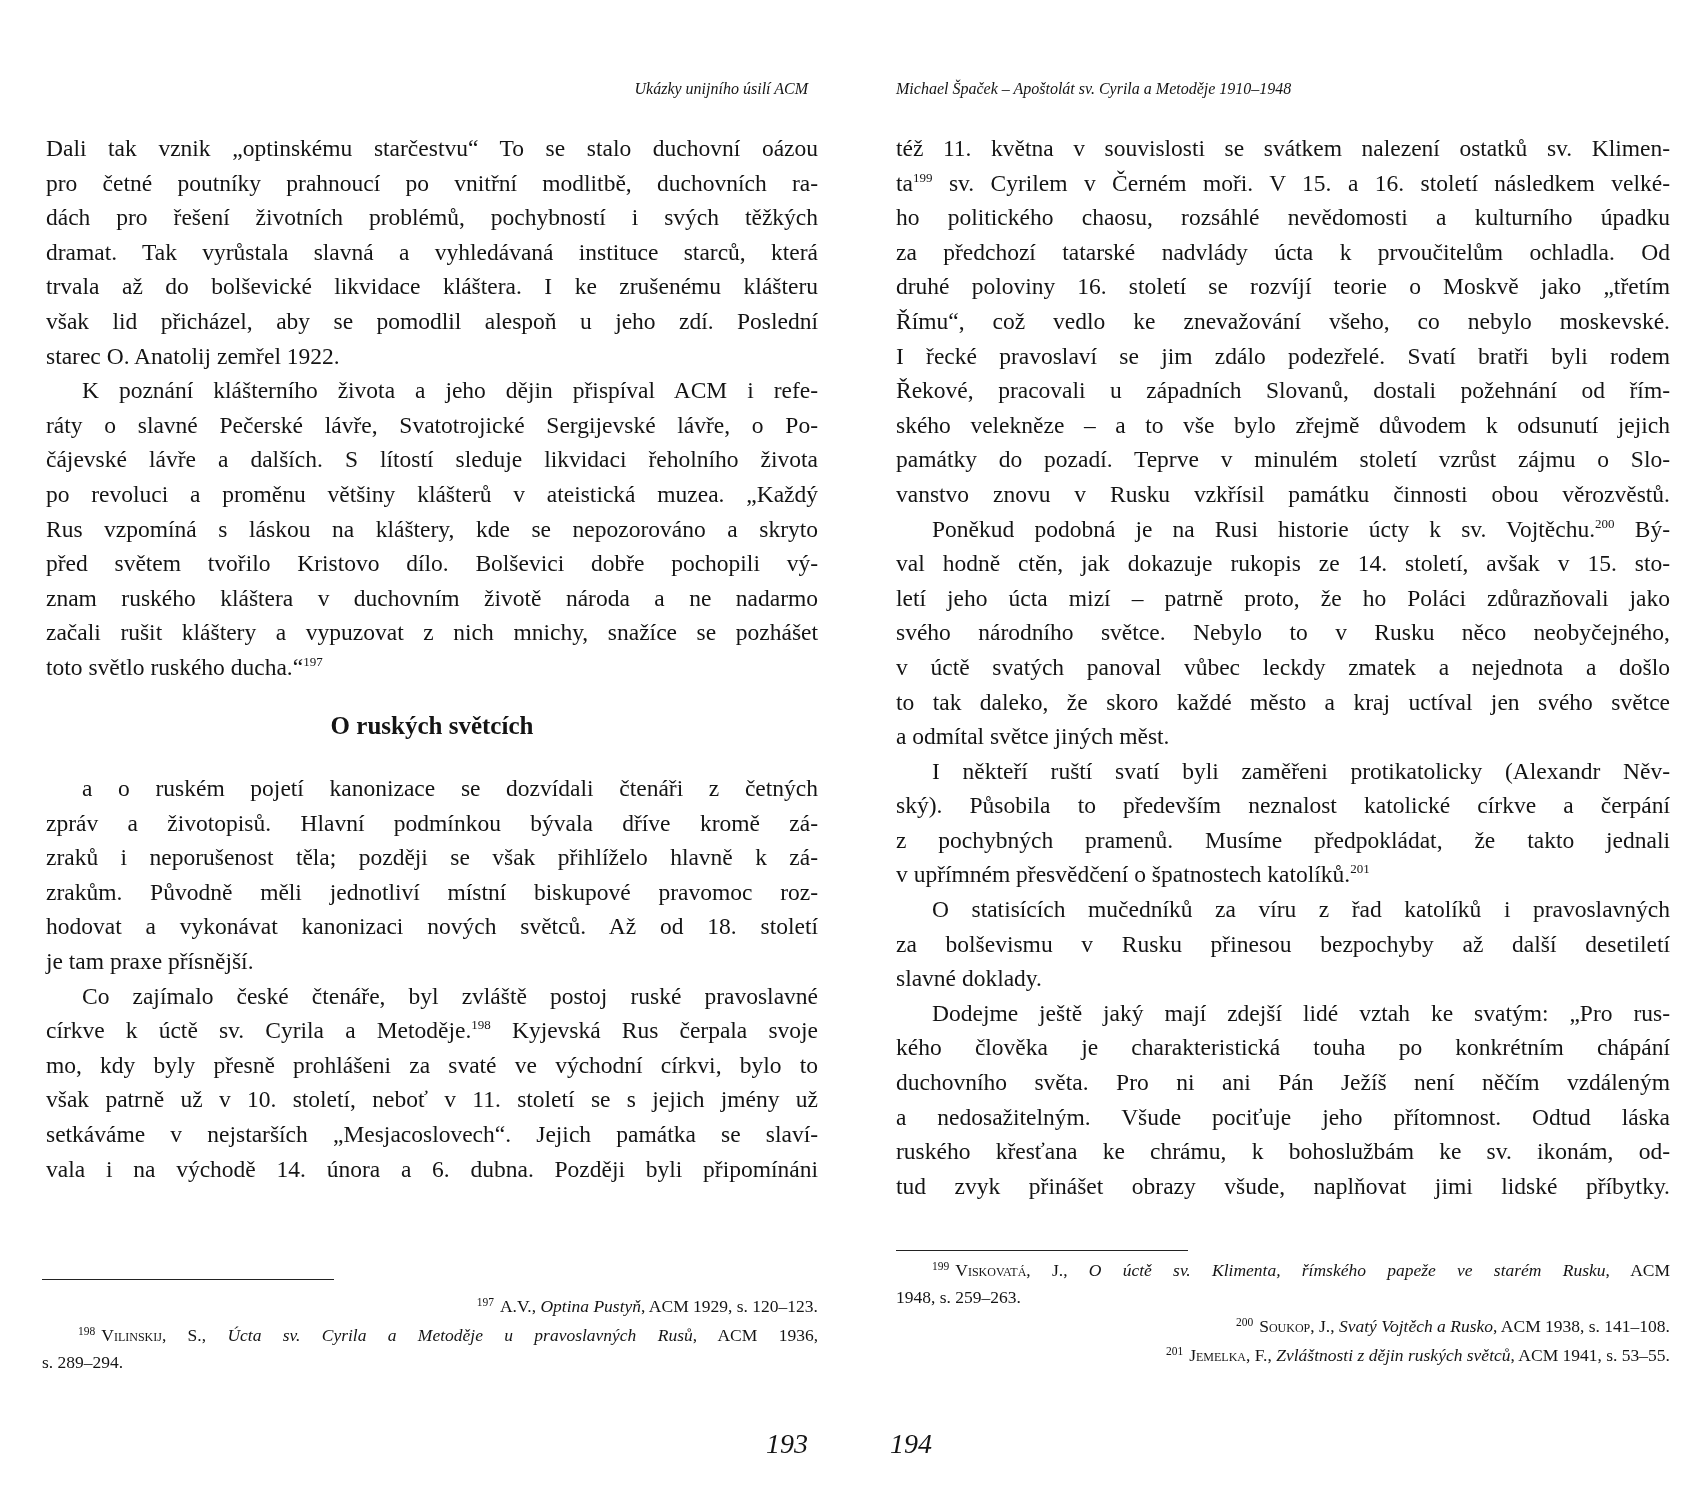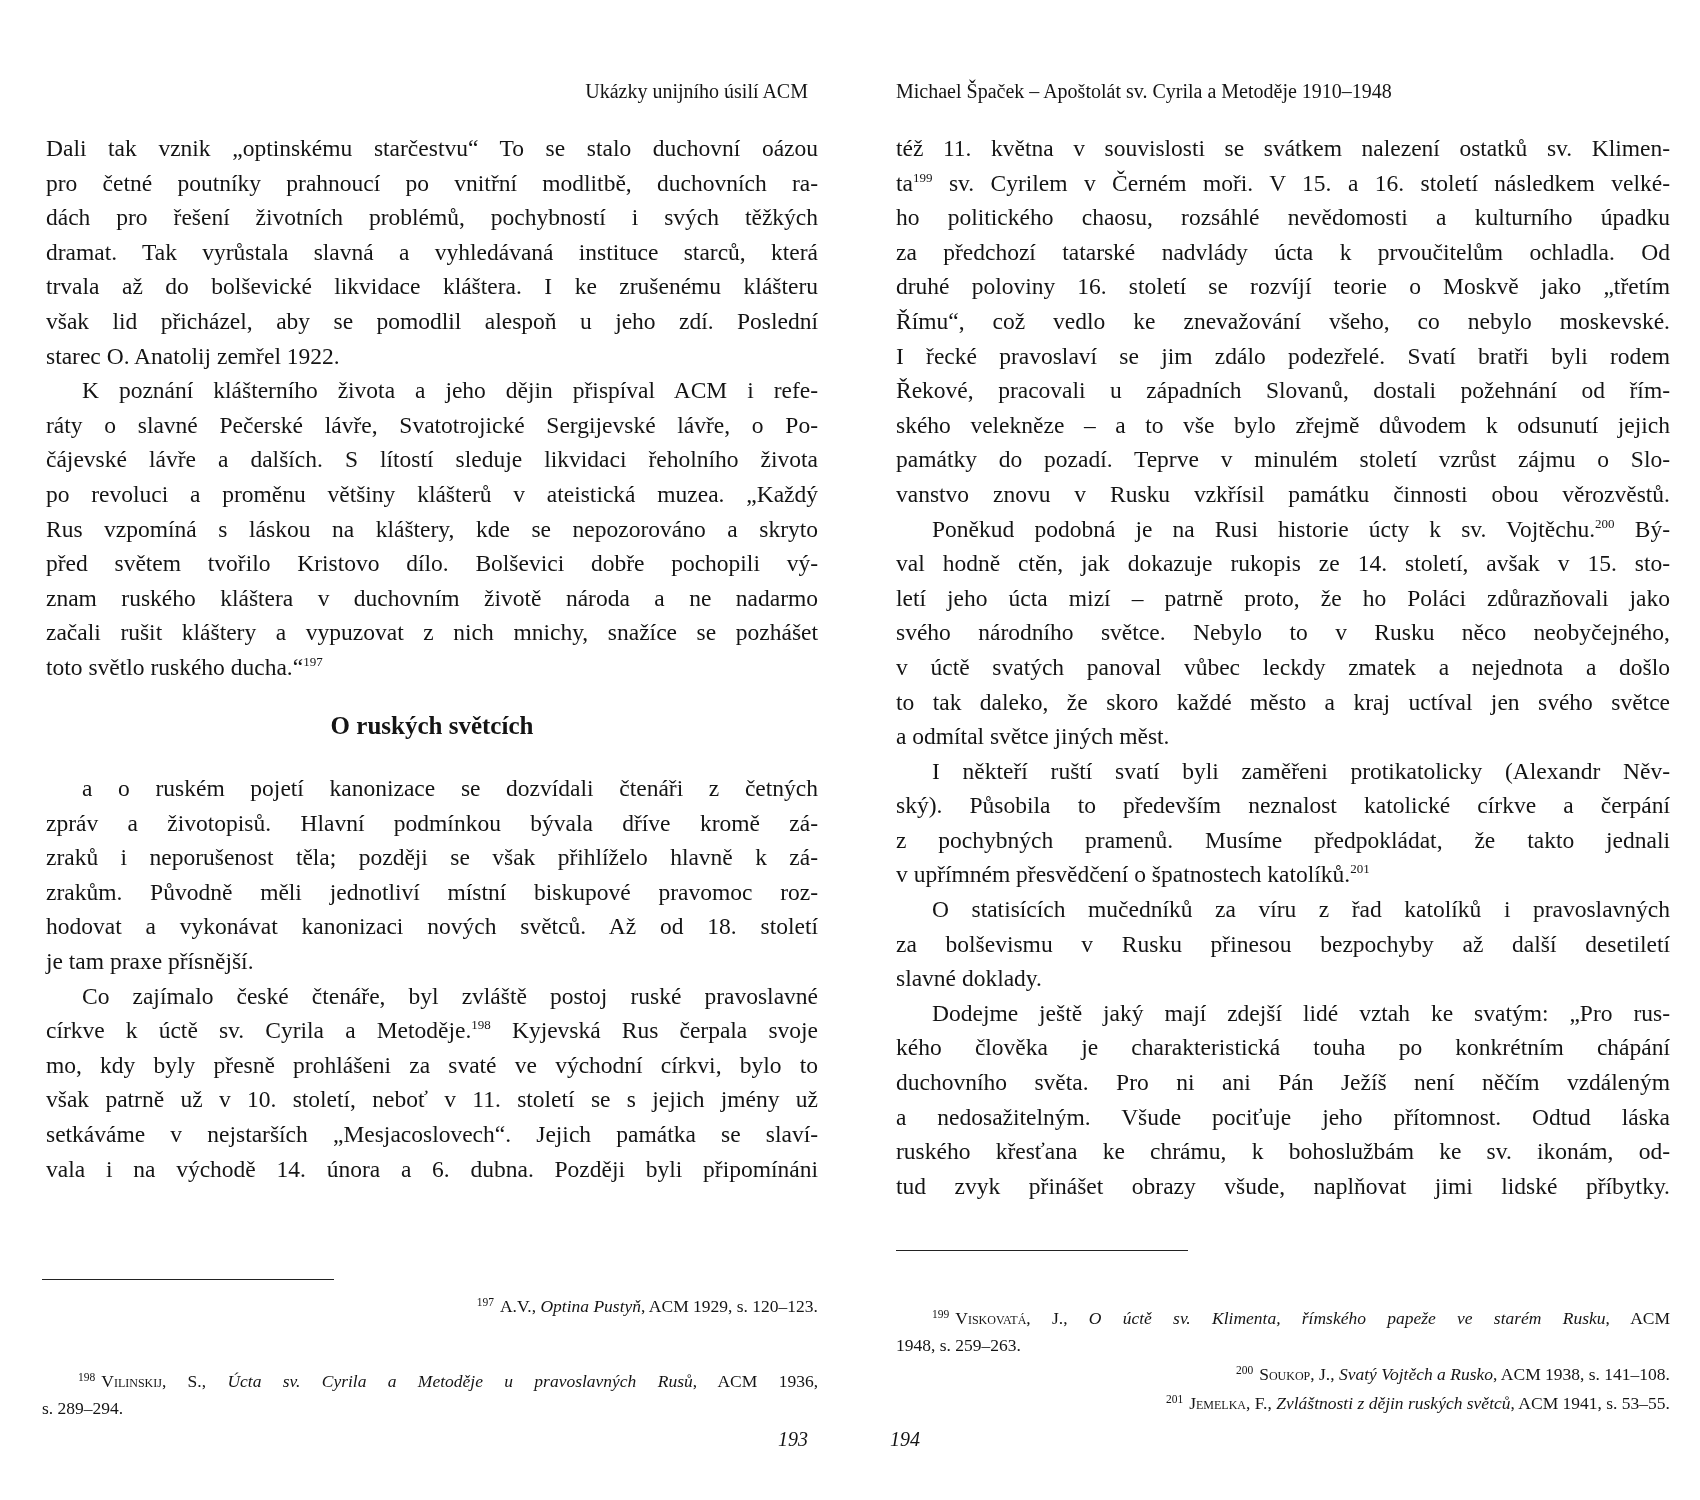--- a/index.html
+++ b/index.html
@@ -1,45 +1,45 @@
 <!DOCTYPE html>
 <html><head>
 <meta charset="utf-8">
 <style>
   html, body { margin: 0; padding: 0; background: #ffffff; }
   body { width: 1700px; height: 1500px; position: relative; overflow: hidden;
          font-family: "Liberation Serif", "DejaVu Serif", serif; color: #141414; }
   .page { position: absolute; top: 0; height: 1500px; }
   .page-left { left: 0; width: 850px; }
   .page-right { left: 850px; width: 850px; }
-  .running-head { position: absolute; font-size: 20px; top: 80px; white-space: nowrap; }
+  .running-head { position: absolute; font-style: italic; font-size: 16px; top: 80px; white-space: nowrap; }
   .page-left .running-head { right: 42px; }
   .page-right .running-head { left: 46px; }
   .body-block { position: absolute; top: 131px; font-size: 23.5px; line-height: 34.6px; }
   .page-left .body-block { left: 46px; width: 772px; }
   .page-right .body-block { left: 46px; width: 774px; }
   .line { display: block; height: 34.6px; white-space: nowrap; text-align: justify; text-align-last: justify; overflow: visible; }
   .line.last { text-align-last: left; }
   .line.indent { padding-left: 36px; }
   .sup { font-size: 13px; vertical-align: 9px; line-height: 0; }
   .section-heading { display: block; height: 34.6px; margin: 24px 0 28px 0; text-align: center; font-weight: bold; font-size: 25px; }
   .fn-rule { position: absolute; height: 0; border-top: 1.6px solid #222; width: 292px; }
   .page-left .fn-rule { left: 42px; top: 1279px; }
   .page-right .fn-rule { left: 46px; top: 1250px; }
   .footnotes { position: absolute; font-size: 17.5px; line-height: 27px; }
   .page-left .footnotes { left: 42px; top: 1293px; width: 776px; }
   .page-right .footnotes { left: 46px; top: 1257px; width: 774px; }
   .fn { display: block; margin-bottom: 2px; }
   .fn-line { display: block; white-space: nowrap; }
-  .fn-line.first { padding-left: 36px; text-align: justify; text-align-last: justify; margin-top: 48px; }
+  .fn-line.first { padding-left: 36px; text-align: justify; text-align-last: justify; }
   .fn-line.single { padding-left: 36px; text-align: right; }
   .fn-num { font-size: 11.5px; vertical-align: 6px; line-height: 0; margin-right: 6px; }
   .sc { font-variant: small-caps; }
   .it { font-style: italic; }
-  .page-number { position: absolute; top: 1428px; font-style: italic; font-size: 20px; }
+  .page-number { position: absolute; top: 1428px; font-style: italic; font-size: 28px; }
   .page-left .page-number { right: 42px; }
   .page-right .page-number { left: 40px; }
 </style>
 </head>
 <body>
 
 <div class="page page-left">
   <div class="running-head">Ukázky unijního úsilí ACM</div>
   <div class="body-block">
     <div id="left-before">

